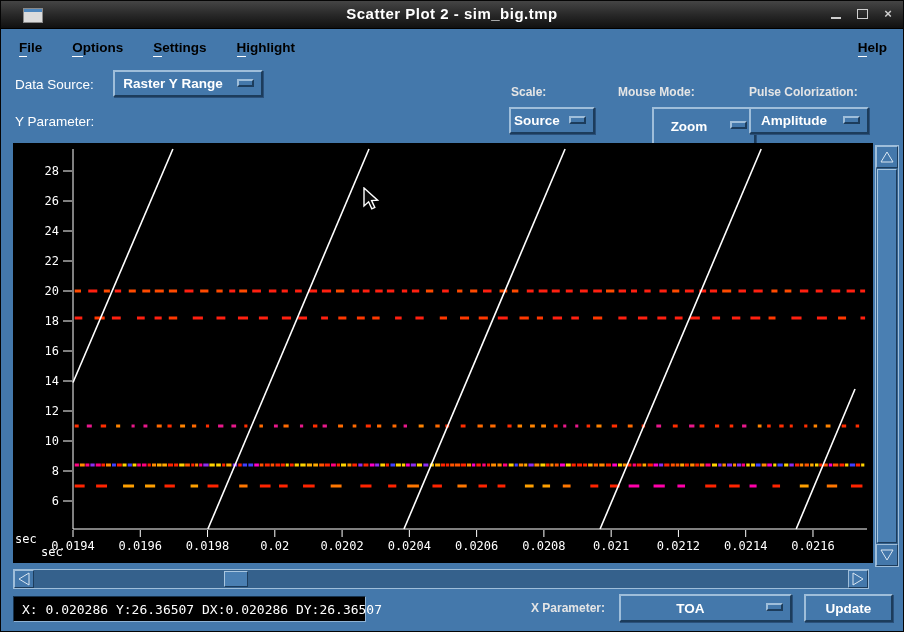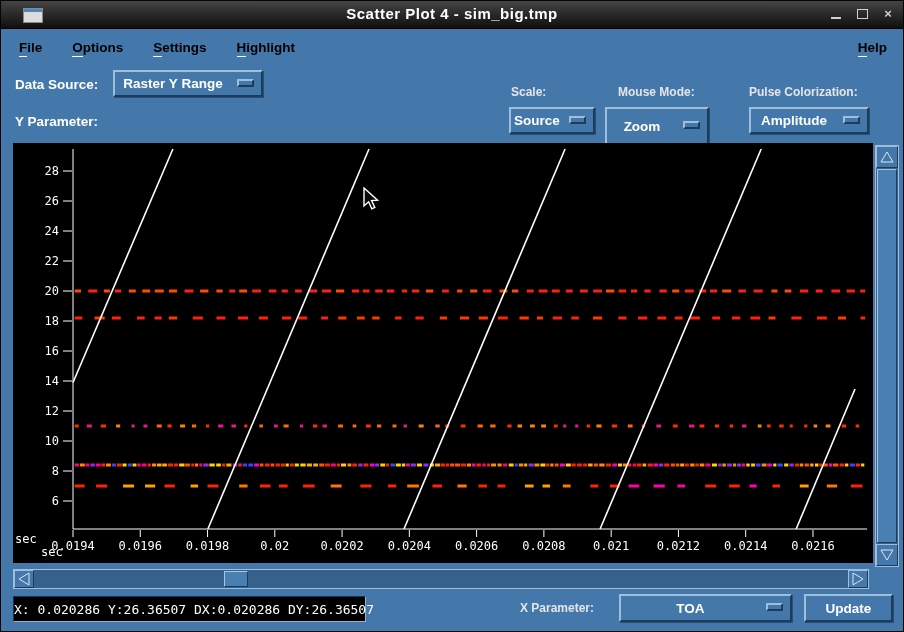--- a/index.html
+++ b/index.html
@@ -32,21 +32,21 @@
   .wbtn-close{font-size:13px;font-weight:bold;line-height:14px;text-align:center;}
   
   .menubar{
     position:absolute;left:2px;top:30px;right:2px;height:32px;
     display:flex;align-items:center;gap:30px;padding-left:16px;
   }
   .menu-item{color:#000000;font-weight:bold;font-size:13.5px;white-space:nowrap;}
   .menu-item .ml{border-bottom:1px solid #fff;padding-bottom:1px;}
   .menu-help{position:absolute;right:14px;}
   
-  .lbl-white{position:absolute;color:#fff;font-weight:bold;font-size:13.5px;}
+  .lbl-white{position:absolute;color:#fff;font-weight:normal;font-size:13.5px;}
   .lbl-navy{position:absolute;color:#e5e5e5;font-weight:bold;font-size:12px;}
   
   .btn3d{
     position:absolute;box-sizing:border-box;background:#4478ab;
     border-top:2px solid #9fbeda;border-left:2px solid #9fbeda;
     border-bottom:2px solid #1c3c5c;border-right:2px solid #1c3c5c;
     box-shadow:1px 1px 0 #2a507a;
     color:#fff;font-weight:bold;font-size:13.5px;
     display:flex;align-items:center;justify-content:center;
   }
@@ -72,31 +72,31 @@
   .hsb .a-lf{left:0;top:0;width:20px;height:18px;}
   .hsb .a-rt{right:0;top:0;width:20px;height:18px;}
   .hsb .sb-thumb{left:210px;top:1px;width:24px;height:16px;}
   .tri{stroke:#d9e6f2;fill:none;stroke-width:1;}
   
   .statusbox{
     position:absolute;left:12px;top:595px;width:353px;height:26px;background:#000;
     box-sizing:border-box;border-top:1px solid #16324d;border-left:1px solid #16324d;
     border-bottom:1px solid #8fb3d4;border-right:1px solid #8fb3d4;
     color:#fff;font-family:"DejaVu Sans Mono",monospace;font-size:13px;
-    display:flex;align-items:center;padding-left:0;white-space:pre;
+    display:flex;align-items:center;padding-left:8px;white-space:pre;
   }
   
   .cursor{position:absolute;pointer-events:none;}
 </style>
 </head>
 <body>
 
 <div class="titlebar">
   <div class="win-icon"></div>
-  <div class="win-title">Scatter Plot 4 - sim_big.tmp</div>
+  <div class="win-title">Scatter Plot 2 - sim_big.tmp</div>
   <div class="win-btns">
     <div class="wbtn wbtn-min"></div>
     <div class="wbtn wbtn-max"></div>
     <div class="wbtn wbtn-close">×</div>
   </div>
 </div>
 
 <div class="menubar" id="menubar">
     <div class="menu-item"><span class="ml">F</span>ile</div>
     <div class="menu-item"><span class="ml">O</span>ptions</div>
@@ -114,21 +114,21 @@
 <div class="btn3d omenu" style="left:112px;top:106px;width:116px;height:27px;margin-top:44px;">
   <span>FREQ</span>
 </div>
 
 <div class="lbl-navy" style="left:510px;top:84px;">Scale:</div>
 <div class="btn3d omenu" style="left:508px;top:106px;width:86px;height:27px;">
   <span>Source</span>
 </div>
 
 <div class="lbl-navy" style="left:617px;top:84px;">Mouse Mode:</div>
-<div class="btn3d omenu" style="left:604px;top:106px;width:104px;height:38px;">
+<div class="btn3d omenu" style="left:651px;top:106px;width:104px;height:38px;">
   <span>Zoom</span>
 </div>
 
 <div class="lbl-navy" style="left:748px;top:84px;">Pulse Colorization:</div>
 <div class="btn3d omenu" style="left:748px;top:106px;width:120px;height:27px;">
   <span>Amplitude</span>
 </div>
 
 <div class="plot">
   <svg id="chart" width="860" height="420" viewBox="0 0 860 420">
@@ -556,21 +556,21 @@
   <div class="sb-thumb"></div>
   <div class="sb-arrow a-rt">
     <svg width="12" height="14" viewBox="0 0 12 14">
         <polygon class="tri" points="1,1 1,13 11,7"></polygon>
       </svg>
   </div>
 </div>
 
 <div class="statusbox">X: 0.020286 Y:26.36507 DX:0.020286 DY:26.36507</div>
 
-<div class="lbl-navy" style="left:519px;top:600px;">X Parameter:</div>
+<div class="lbl-navy" style="left:530px;top:600px;">X Parameter:</div>
 <div class="btn3d omenu" style="left:618px;top:593px;width:173px;height:28px;">
   <span>TOA</span>
 </div>
 <div class="btn3d" style="left:803px;top:593px;width:89px;height:28px;">Update</div>
 
 <svg class="cursor" id="cursor" width="20" height="26" viewBox="0 0 20 26" style="left: 362px; top: 186px;">
   <path d="M1,1 L1,19 L5.6,14.8 L8.8,21.8 L11.8,20.4 L8.6,13.6 L14.6,13.2 Z" fill="#0a0a0a" stroke="#ffffff" stroke-width="1.4"></path>
 </svg>
 
 </body></html>

